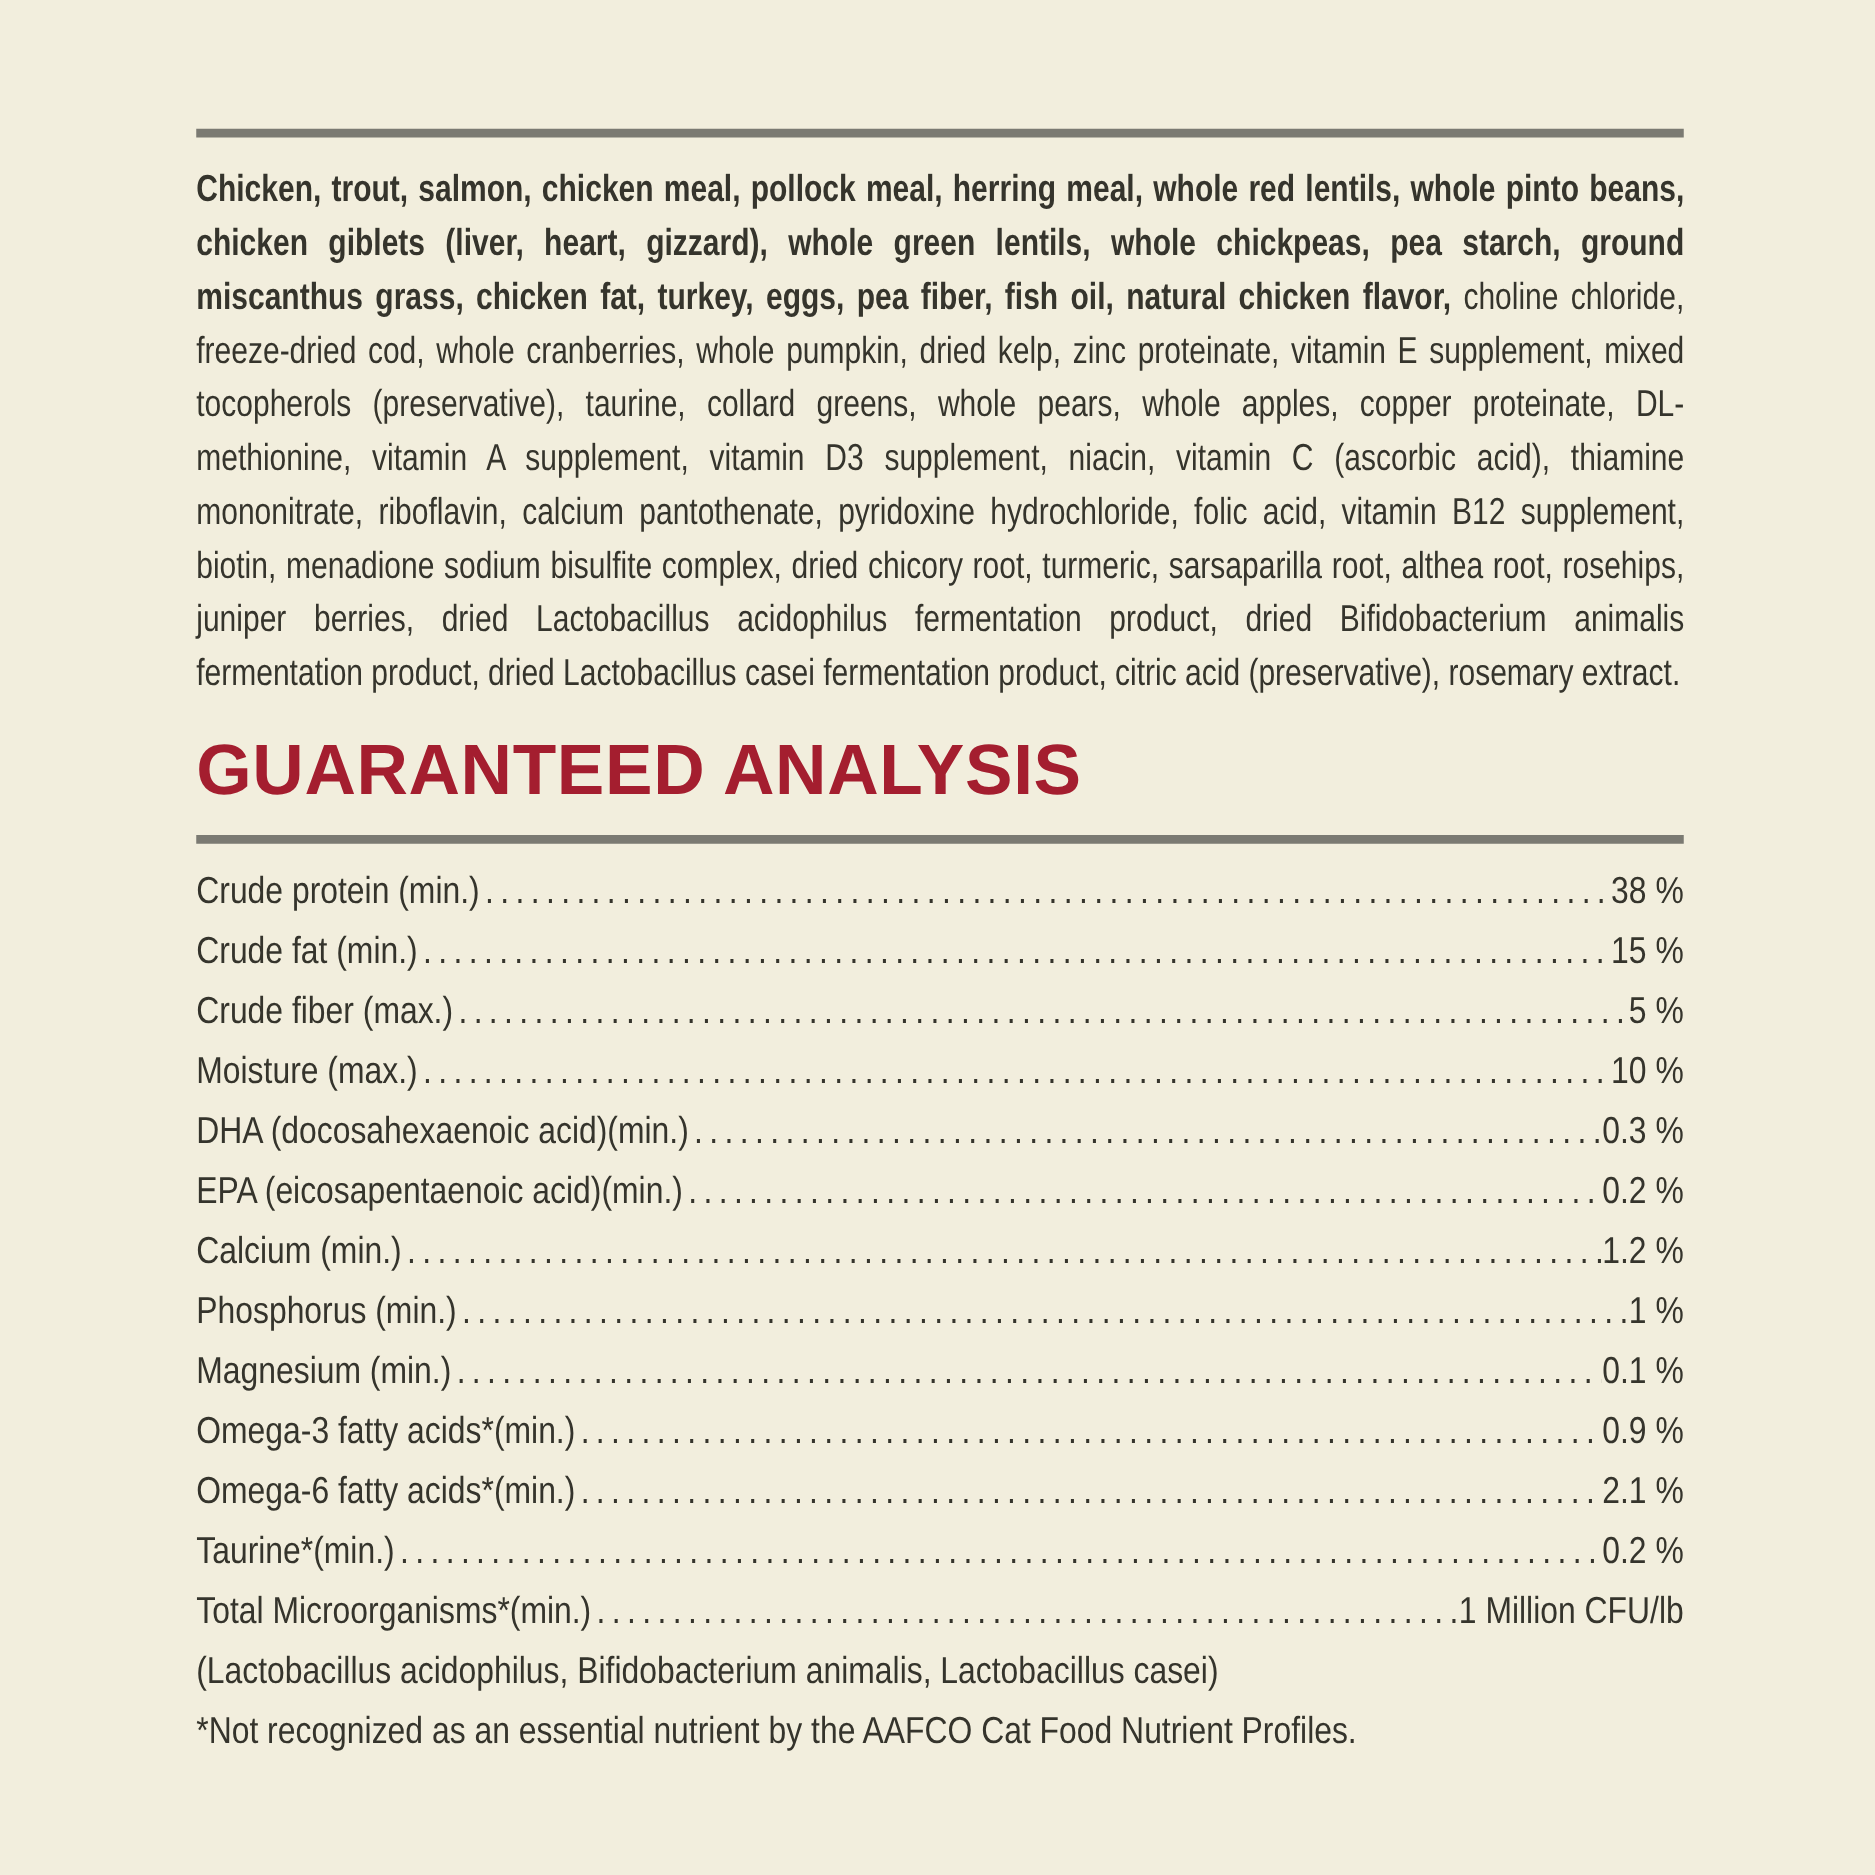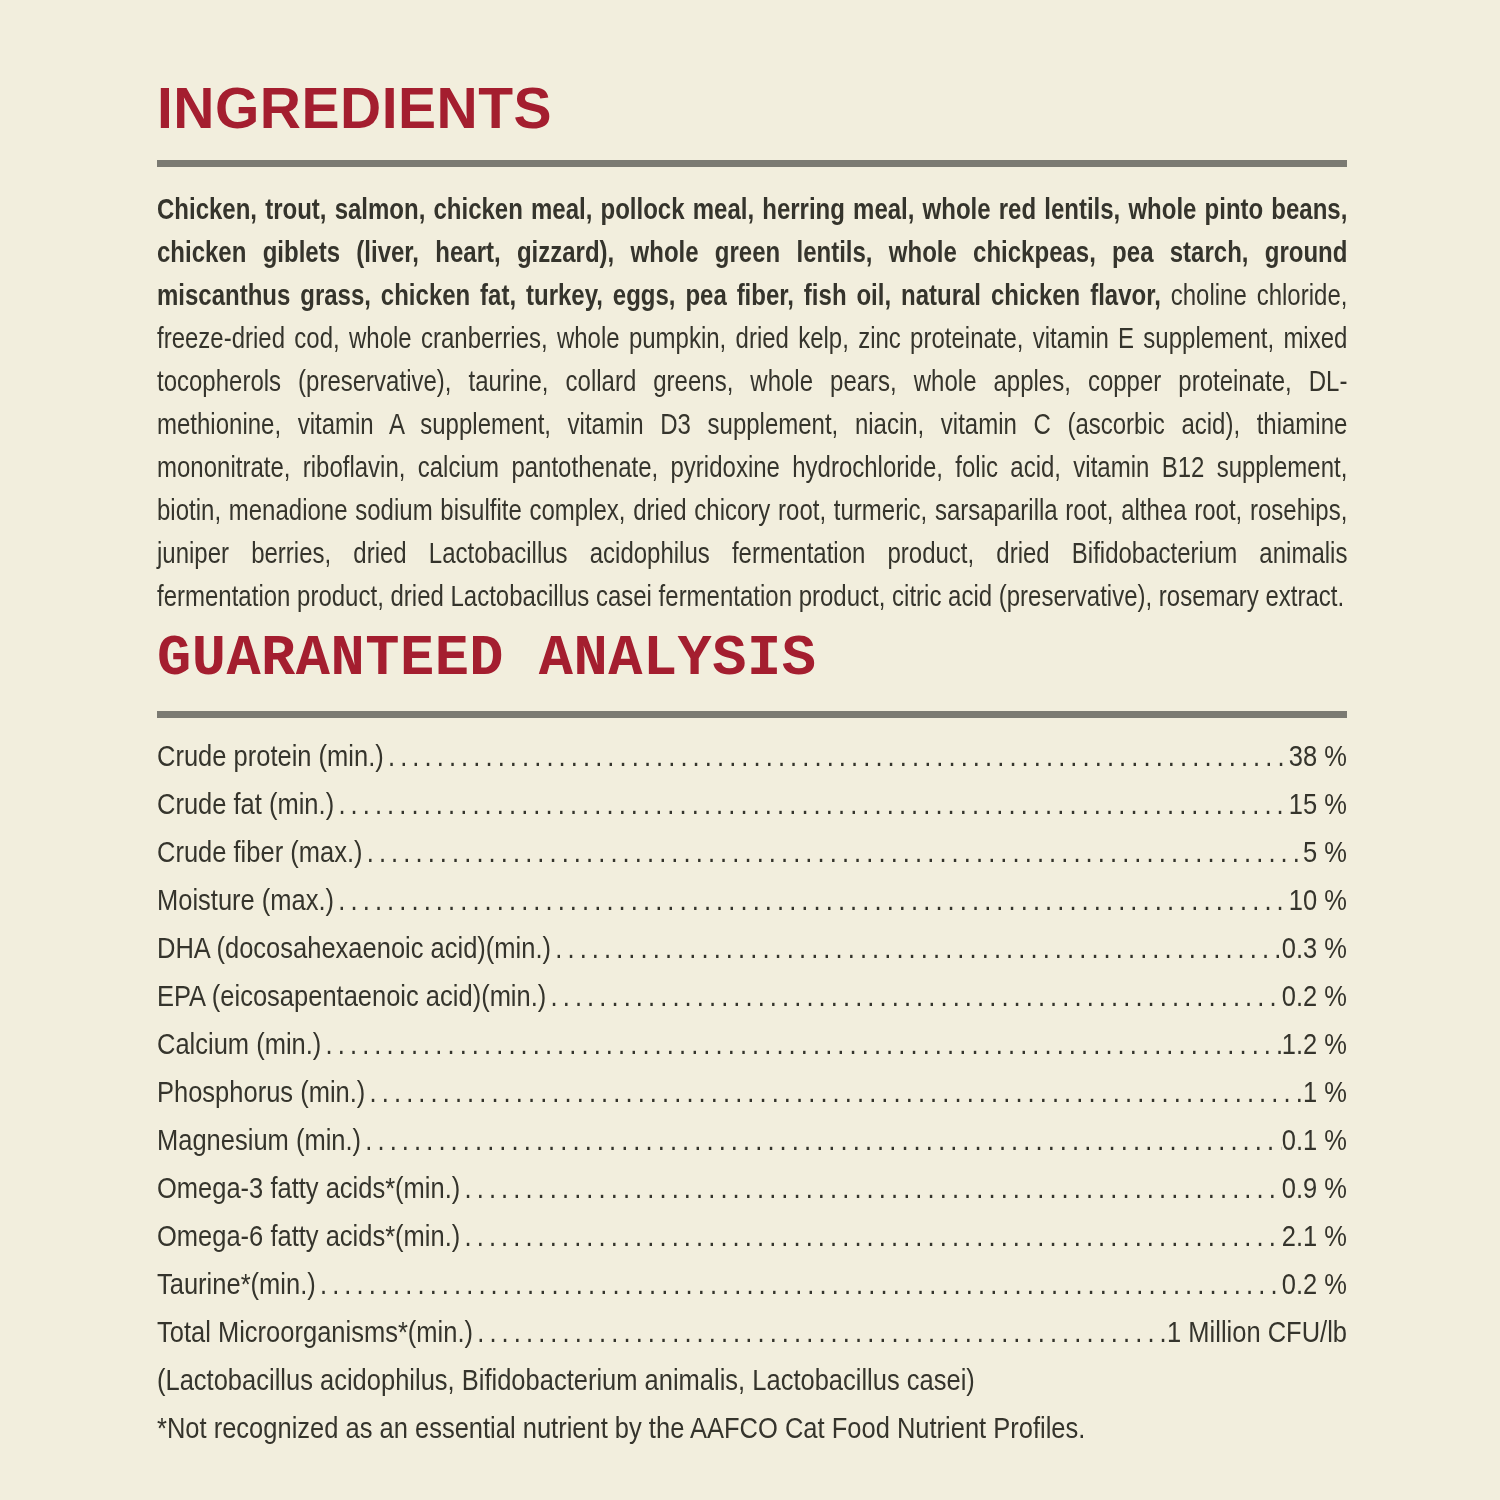--- a/index.html
+++ b/index.html
@@ -18,21 +18,21 @@
     padding: 80px 153px 0 157px;
   }
   .section-heading {
     font-size: 57px;
     line-height: 1;
     font-weight: bold;
     color: #A41E2F;
     margin: 0;
     letter-spacing: 0.5px;
   }
-  .ga-heading { margin-top: 14px; font-family: Liberation Mono, monospace; }
+  .ga-heading { margin-top: 28px; }
   .rule {
     height: 7px;
     background: #7B7A72;
     margin-top: 23px;
   }
   .ingredients {
     margin: 20px 0 0 0;
     width: 1488px;               
     transform: scaleX(0.80);
     transform-origin: 0 0;
@@ -66,21 +66,20 @@
   .ga-dots::after {
     content: "................................................................................................................................................................";
   }
   .ga-note, .ga-footnote { line-height: 48px; }
 </style>
 </head>
 <body>
 
 <div class="page">
 
-  <h1 class="section-heading">INGREDIENTS</h1>
 
   <div class="rule"></div>
 
   <p class="ingredients"><span class="lead-bold">Chicken, trout, salmon, chicken meal, pollock meal, herring meal, whole red lentils, whole pinto beans, chicken giblets (liver, heart, gizzard), whole green lentils, whole chickpeas, pea starch, ground miscanthus grass, chicken fat, turkey, eggs, pea fiber, fish oil, natural chicken flavor,</span><span> choline chloride, freeze-dried cod, whole cranberries, whole pumpkin, dried kelp, zinc proteinate, vitamin E supplement, mixed tocopherols (preservative), taurine, collard greens, whole pears, whole apples, copper proteinate, DL-methionine, vitamin A supplement, vitamin D3 supplement, niacin, vitamin C (ascorbic acid), thiamine mononitrate, riboflavin, calcium pantothenate, pyridoxine hydrochloride, folic acid, vitamin B12 supplement, biotin, menadione sodium bisulfite complex, dried chicory root, turmeric, sarsaparilla root, althea root, rosehips, juniper berries, dried Lactobacillus acidophilus fermentation product, dried Bifidobacterium animalis fermentation product, dried Lactobacillus casei fermentation product, citric acid (preservative), rosemary extract.</span></p>
 
   <h1 class="section-heading ga-heading">GUARANTEED ANALYSIS</h1>
 
   <div class="rule"></div>
 
   <div class="ga-block">

